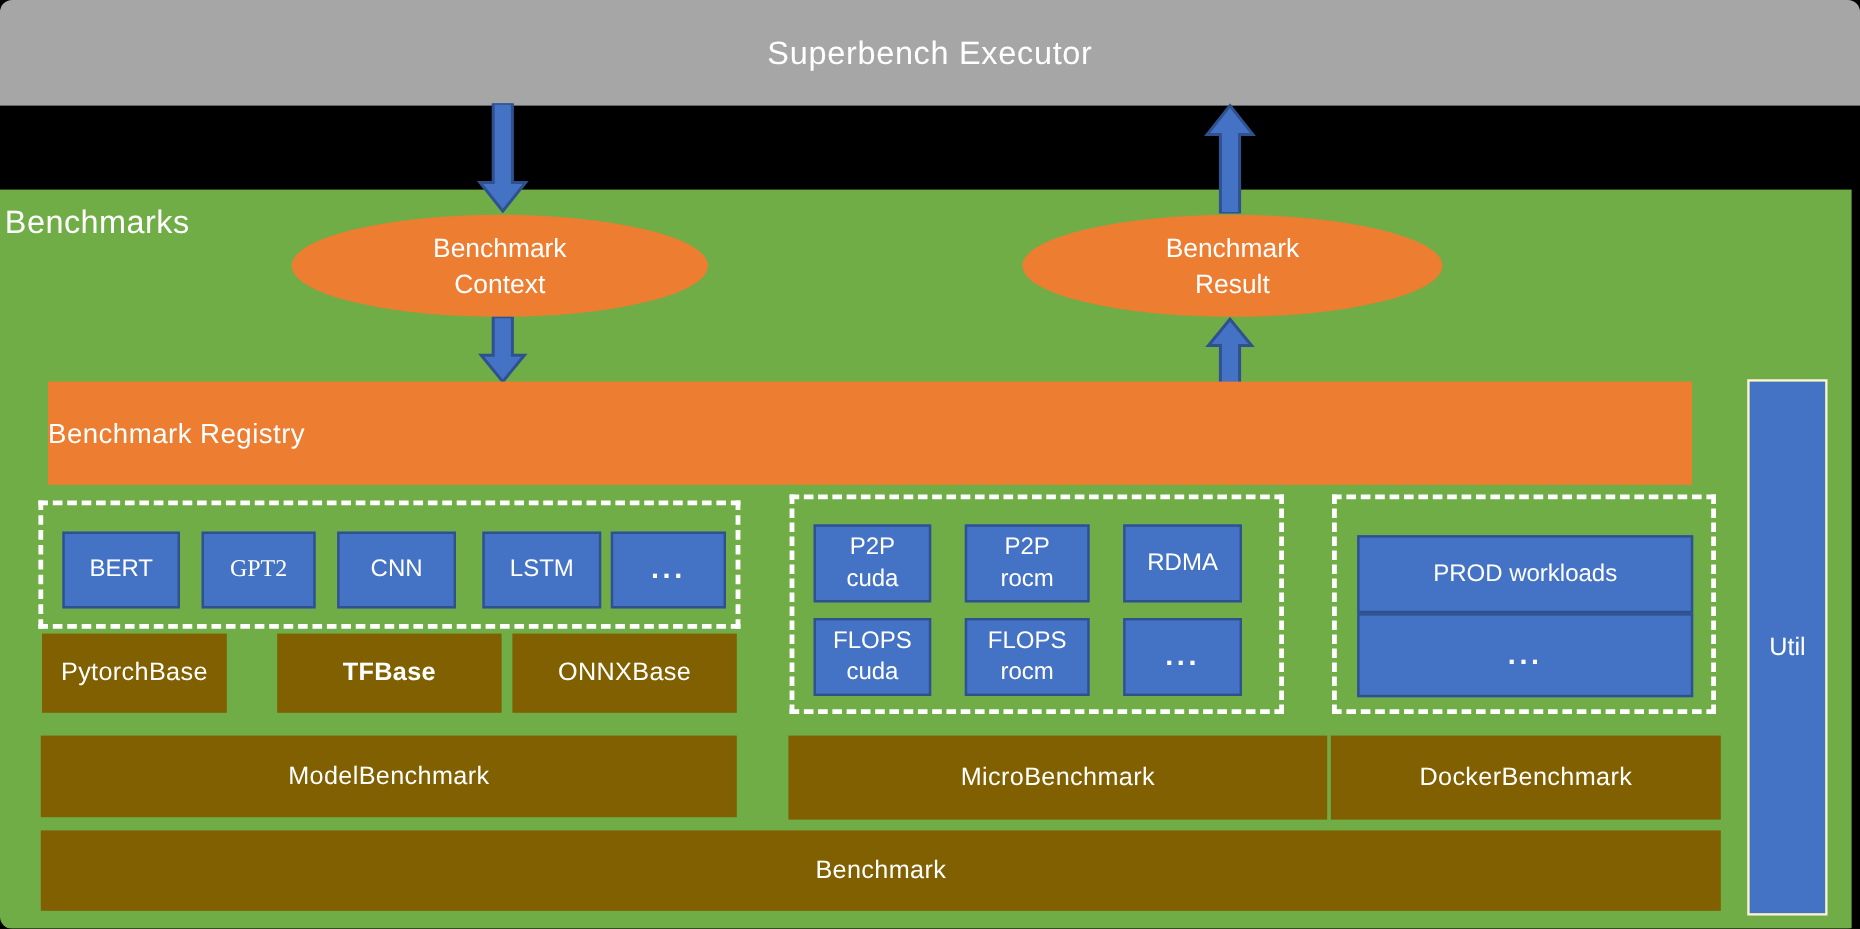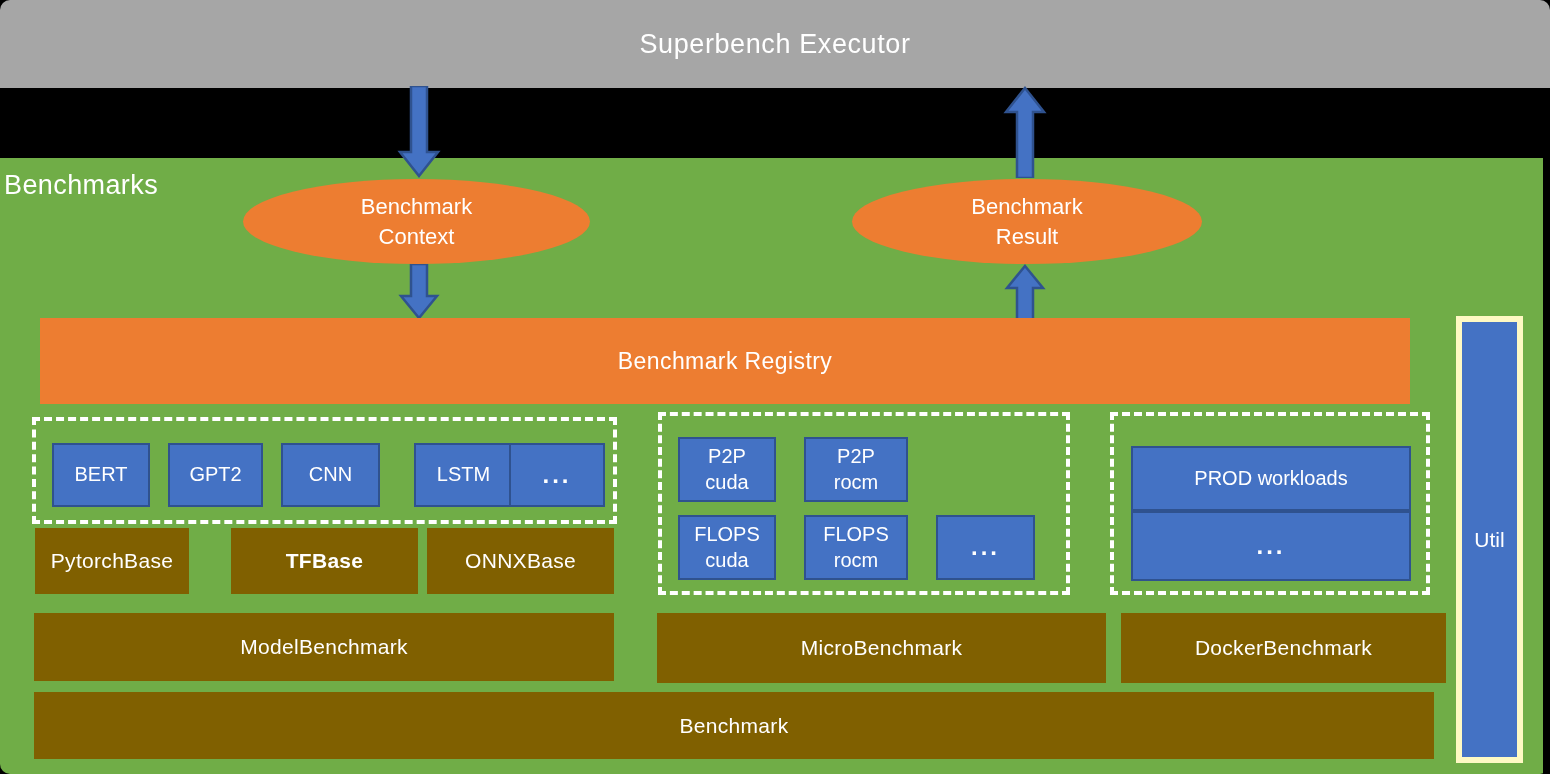--- a/index.html
+++ b/index.html
@@ -86,21 +86,21 @@
   
   .registry-bar {
     position: absolute;
     left: 40px;
     top: 318px;
     width: 1370px;
     height: 86px;
     background: #ed7d31;
     display: flex;
     align-items: center;
-    justify-content: center;
+    justify-content: flex-start;
     color: #ffffff;
     font-size: 23px;
     letter-spacing: 0.4px;
   }
 
   
   .arrow {
     position: absolute;
   }
 
@@ -149,21 +149,21 @@
   }
 
   
   #util-bar {
     position: absolute;
     left: 1456px;
     top: 316px;
     width: 67px;
     height: 447px;
     background: #4472c4;
-    border: 6px solid #fef9c3;
+    border: 2px solid #fef9c3;
     box-sizing: border-box;
     display: flex;
     align-items: center;
     justify-content: center;
     color: #ffffff;
     font-size: 21px;
   }
 </style>
 </head>
 <body>
@@ -205,27 +205,27 @@
 
   <div class="registry-bar">
     <span>Benchmark Registry</span>
   </div>
 
   <div class="dashed-group" id="group-models"></div>
 
   <div class="blue-block" style="left:52px; top:443px; width:98px; height:64px;">
     <span>BERT</span>
   </div>
-  <div class="blue-block" style="left:168px; top:443px; width:95px; height:64px;">
+  <div class="blue-block" style="left:168px; top:443px; width:95px; height:64px;font-family:Liberation Serif, serif;">
     <span>GPT2</span>
   </div>
   <div class="blue-block" style="left:281px; top:443px; width:99px; height:64px;">
     <span>CNN</span>
   </div>
-  <div class="blue-block" style="left:414px; top:443px; width:99px; height:64px;">
+  <div class="blue-block" style="left:402px; top:443px; width:99px; height:64px;">
     <span>LSTM</span>
   </div>
   <div class="blue-block dots" style="left:509px; top:443px; width:96px; height:64px;">
     <span>...</span>
   </div>
 
   <div class="brown-block" style="left:35px; top:528px; width:154px; height:66px;">
     <span>PytorchBase</span>
   </div>
   <div class="brown-block" style="left:231px; top:528px; width:187px; height:66px;font-weight:bold;">
@@ -242,20 +242,23 @@
   <div class="dashed-group" id="group-micro"></div>
 
   <div class="blue-block" style="left:678px; top:437px; width:98px; height:65px;">
     <span>P2P</span>
     <span>cuda</span>
   </div>
   <div class="blue-block" style="left:804px; top:437px; width:104px; height:65px;">
     <span>P2P</span>
     <span>rocm</span>
   </div>
+  <div class="blue-block" style="left:936px; top:437px; width:99px; height:65px;">
+    <span>RDMA</span>
+  </div>
 
   <div class="blue-block" style="left:678px; top:515px; width:98px; height:65px;">
     <span>FLOPS</span>
     <span>cuda</span>
   </div>
   <div class="blue-block" style="left:804px; top:515px; width:104px; height:65px;">
     <span>FLOPS</span>
     <span>rocm</span>
   </div>
   <div class="blue-block dots" style="left:936px; top:515px; width:99px; height:65px;">
@@ -268,21 +271,21 @@
 
   <div class="dashed-group" id="group-docker"></div>
 
   <div class="blue-block" style="left:1131px; top:446px; width:280px; height:65px;">
     <span>PROD workloads</span>
   </div>
   <div class="blue-block dots" style="left:1131px; top:511px; width:280px; height:70px;">
     <span>...</span>
   </div>
 
-  <div class="brown-block" style="left:1109px; top:613px; width:325px; height:70px;margin-left:12px;">
+  <div class="brown-block" style="left:1109px; top:613px; width:325px; height:70px;">
     <span>DockerBenchmark</span>
   </div>
 
   <div class="brown-block" style="left:34px; top:692px; width:1400px; height:67px;">
     <span>Benchmark</span>
   </div>
 
   <div id="util-bar">
     <span>Util</span>
   </div>

